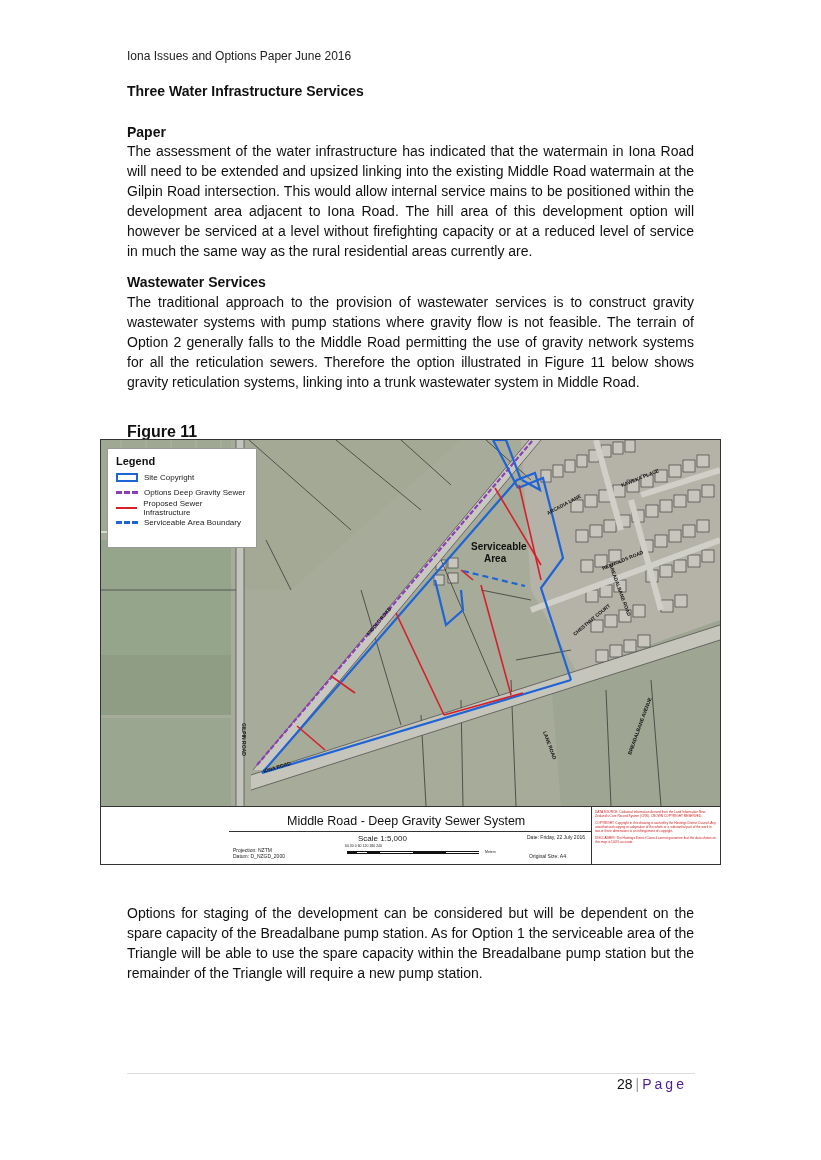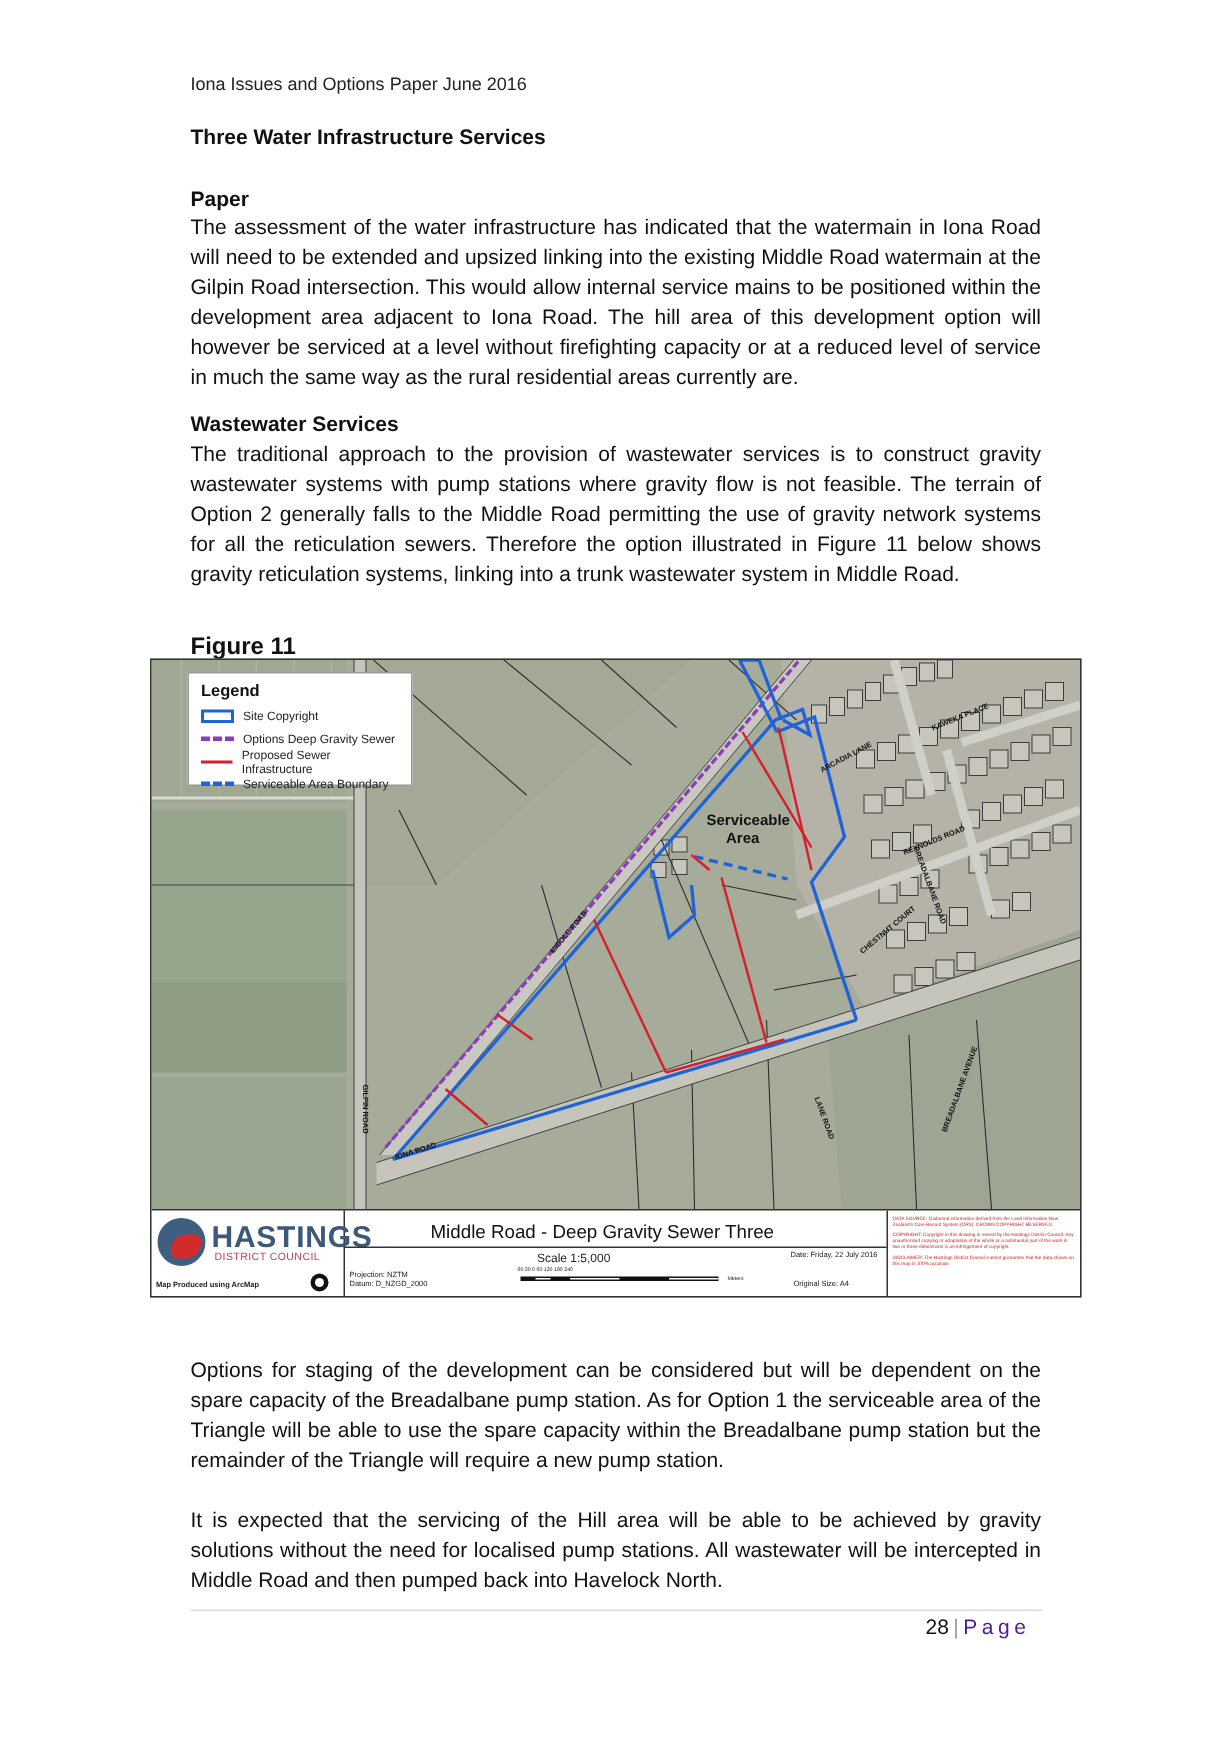--- a/index.html
+++ b/index.html
@@ -8,21 +8,21 @@
   .page { position:absolute; left:0; top:0; width:821px; height:1160px; }
   .runhead { position:absolute; left:127px; top:49px; font-size:12px; color:#222; }
   .h-main { position:absolute; left:127px; top:83px; font-size:14px; font-weight:bold; }
   .h-sub { position:absolute; left:127px; font-size:14px; font-weight:bold; }
   .para { position:absolute; left:127px; width:567px; font-size:14px; line-height:20px;
           text-align:justify; color:#111; }
   .fig-label { position:absolute; left:127px; top:423px; font-size:16px; font-weight:bold; }
   .figure { position:absolute; left:100px; top:439px; width:621px; height:426px;
             border:1px solid #333; box-sizing:border-box; overflow:hidden; background:#a9ab98; }
   .map { position:absolute; left:0; top:0; width:619px; height:366px; }
-  .legend { position:absolute; left:24px; top:8px; width:150px; height:76px; background:#fff;
+  .legend { position:absolute; left:6px; top:8px; width:150px; height:100px; background:#fff;
             border:1px solid #999; box-sizing:border-box; padding:6px 8px; }
   .legend-title { font-size:11px; font-weight:bold; margin-bottom:3px; }
   .legend-item { display:flex; align-items:center; height:15px; font-size:8px; color:#222; }
   .legend-sym { width:22px; margin-right:6px; display:inline-block; }
   .sym-box { height:9px; border:2px solid #1e64d6; box-sizing:border-box; }
   .sym-purple { border-top:3px dashed #8a3fb8; height:0; }
   .sym-red { border-top:2px solid #d61f2b; height:0; }
   .sym-bdash { border-top:3px dashed #1e64d6; height:0; }
   .titleblock { position:absolute; left:0; top:366px; width:619px; height:58px; background:#fff;
                 border-top:1px solid #333; }
@@ -250,31 +250,22 @@
         <span class="legend-sym sym-red"></span>
         <span>Proposed Sewer Infrastructure</span>
       </div>
       <div class="legend-item">
         <span class="legend-sym sym-bdash"></span>
         <span>Serviceable Area Boundary</span>
       </div>
     </div>
 
     <div class="titleblock">
-      <div class="tb-logo">
-        <div class="tb-logo-circle">
-            <div class="tb-logo-inner"></div>
-          </div>
-        <div class="tb-hastings">HASTINGS</div>
-        <div class="tb-council">DISTRICT COUNCIL</div>
-        <div class="tb-arcmap">Map Produced using ArcMap</div>
-        <div class="tb-north"></div>
-      </div>
       <div class="tb-main">
-        <div class="tb-title">Middle Road - Deep Gravity Sewer Three</div>
+        <div class="tb-title">Middle Road - Deep Gravity Sewer System</div>
         <div class="tb-divider"></div>
         <div class="tb-scale">Scale 1:5,000</div>
         <div class="tb-date">Date: Friday, 22 July 2016</div>
         <div class="tb-proj">
           <div>Projection: NZTM</div>
           <div>Datum: D_NZGD_2000</div>
         </div>
         <div class="tb-ticks">60   30   0        60        120        180        240</div>
         <div class="tb-scalebar">
           <span style="left:10px;width:10px"></span>
@@ -286,20 +277,19 @@
       </div>
       <div class="tb-disc">
         <p>DATA SOURCE: Cadastral information derived from the Land Information New Zealand's Core Record System (CRS). CROWN COPYRIGHT RESERVED.</p>
         <p>COPYRIGHT: Copyright in this drawing is owned by the Hastings District Council. Any unauthorised copying or adaptation of the whole or a substantial part of the work in two or three dimensions is an infringement of copyright.</p>
         <p>DISCLAIMER: The Hastings District Council cannot guarantee that the data shown on this map is 100% accurate.</p>
       </div>
     </div>
   </div>
 
   <div class="para" style="top:903px;">Options for staging of the development can be considered but will be dependent on the spare capacity of the Breadalbane pump station. As for Option 1 the serviceable area of the Triangle will be able to use the spare capacity within the Breadalbane pump station but the remainder of the Triangle will require a new pump station.</div>
-  <div class="para" style="top:1003px;">It is expected that the servicing of the Hill area will be able to be achieved by gravity solutions without the need for localised pump stations. All wastewater will be intercepted in Middle Road and then pumped back into Havelock North.</div>
 
   <div class="rule"></div>
   <div class="pagenum">
     <span>28</span><span class="sep">|</span><span class="pg">Page</span>
   </div>
 
 </div>
 
 </body></html>

